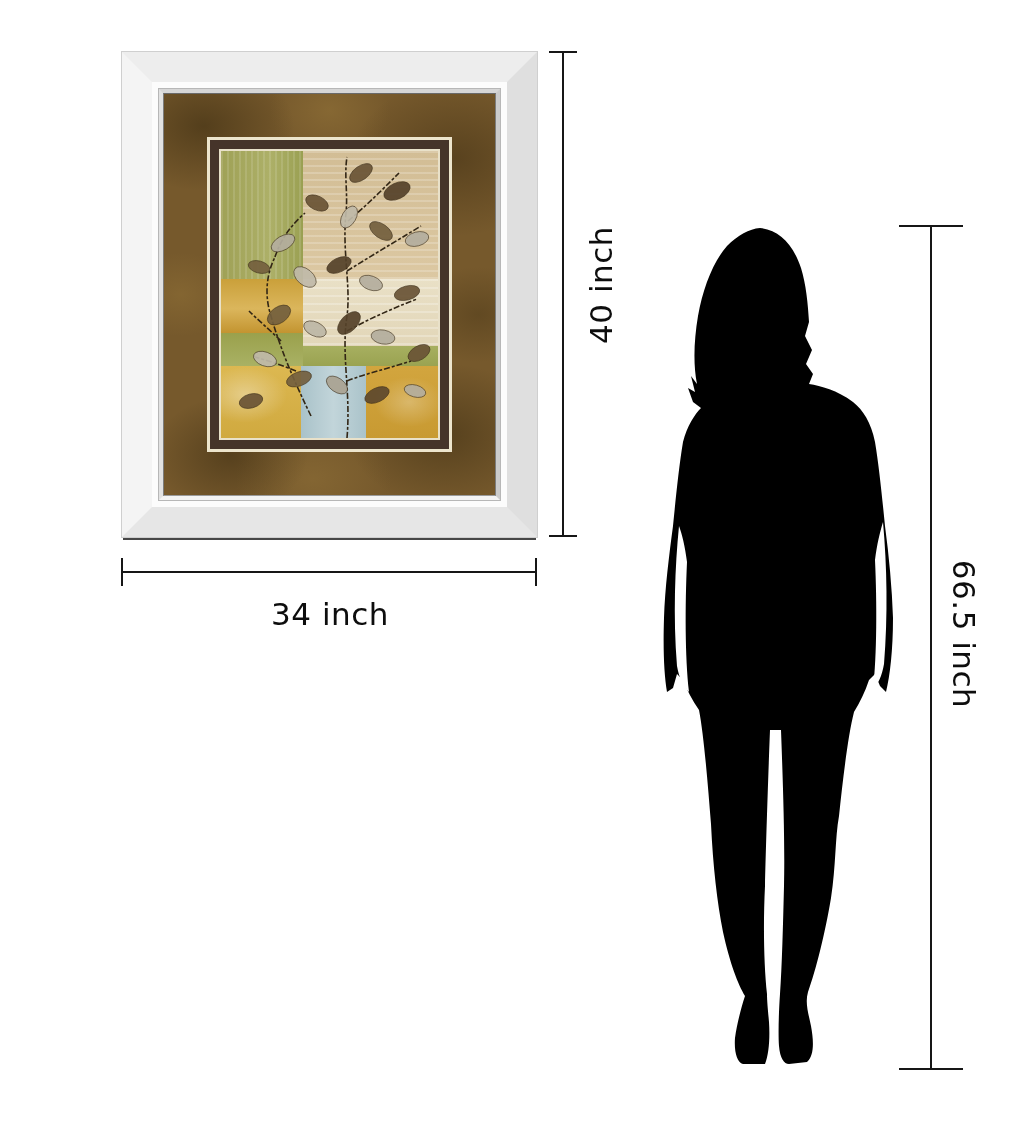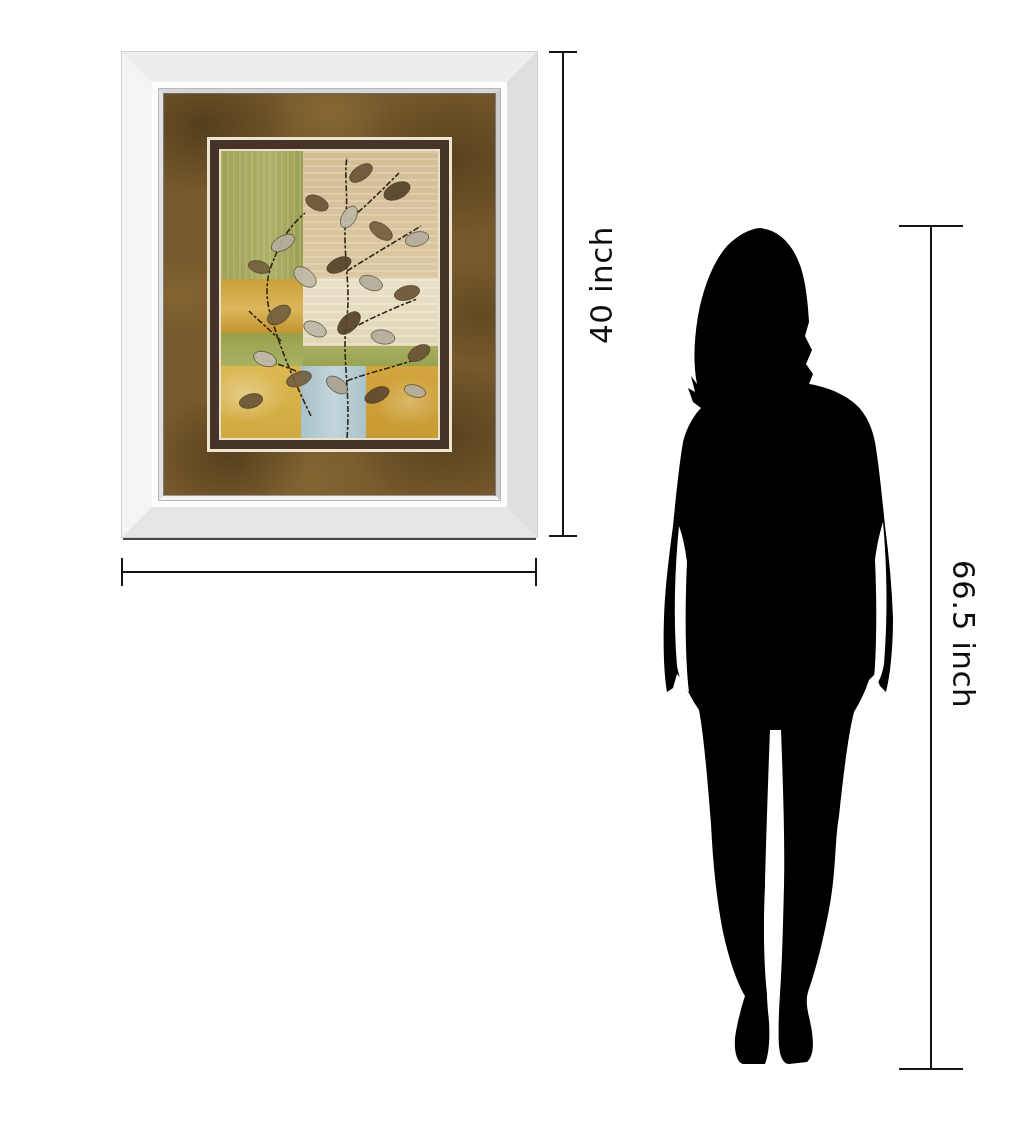--- a/index.html
+++ b/index.html
@@ -150,20 +150,21 @@
   </div>
 
   <div class="dim" style="left:562px;top:52px;width:2px;height:485px;"></div>
   <div class="dim" style="left:549px;top:51px;width:28px;height:2px;"></div>
   <div class="dim" style="left:549px;top:535px;width:28px;height:2px;"></div>
   <div class="dim-label rot-ccw" style="left:541px;top:267px;width:120px;height:36px;">40 inch</div>
 
   <div class="dim" style="left:122px;top:571px;width:415px;height:2px;"></div>
   <div class="dim" style="left:121px;top:558px;width:2px;height:28px;"></div>
   <div class="dim" style="left:535px;top:558px;width:2px;height:28px;"></div>
+  <div class="dim-label" style="left:250px;top:594px;width:160px;height:40px;">34 inch</div>
 
   <svg class="person" viewBox="0 0 250 842">
     <path fill="#000000" d="
       M103,2
       C92,3 81,9 70,20
       C56,36 46,62 41,90
       C37,114 36,138 40,158
       L34,150 L38,166 L31,162 L36,176 L44,182
       C38,188 30,200 26,216
       C22,240 19,270 16,300

